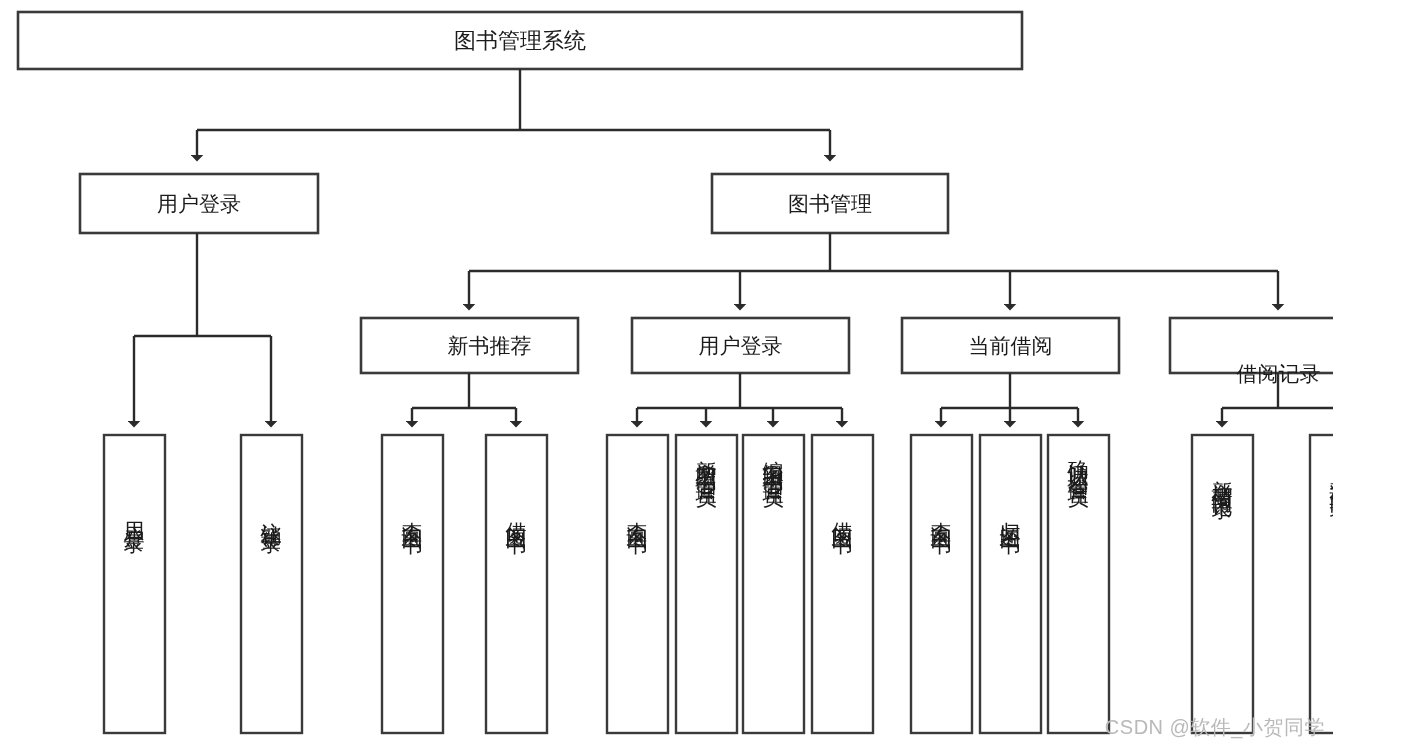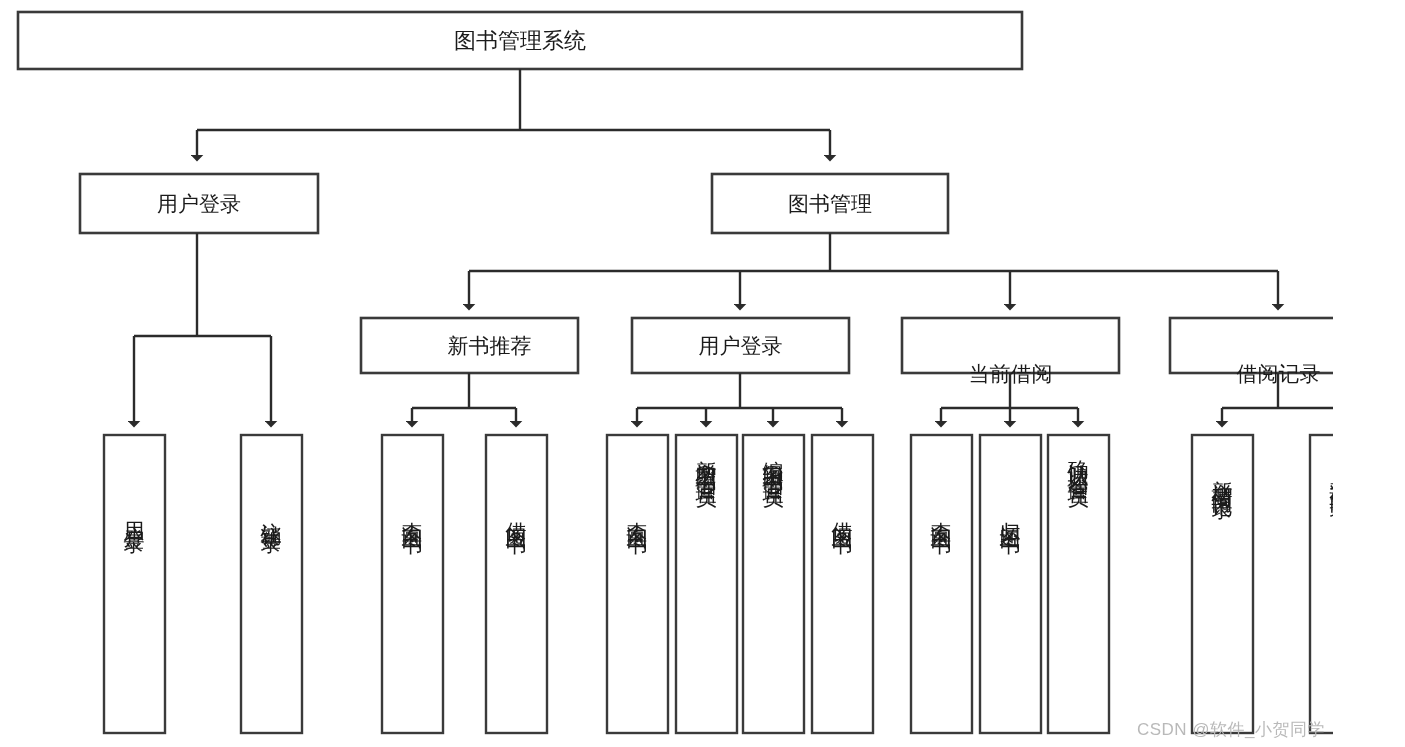--- a/index.html
+++ b/index.html
@@ -72,21 +72,21 @@
     white-space: nowrap;
   }
   .root-label-text {
     font-size: 22px;
   }
   #watermark {
     position: absolute;
     right: 8px;
     bottom: 6px;
     font-family: "Liberation Sans", "DejaVu Sans", sans-serif;
-    font-size: 17px;
+    font-size: 20px;
     color: #b9b9b9;
     letter-spacing: 0.5px;
     white-space: nowrap;
     pointer-events: none;
   }
 </style>
 </head>
 <body>
 
 <div id="diagram-root">
@@ -177,21 +177,21 @@
   <div class="hlabel-wrap" style="left:712px; top:174px; width:236px; height:59px;">
     <span class="hlabel-text">图书管理</span>
   </div>
 
   <div class="hlabel-wrap" style="left:381px; top:318px; width:217px; height:55px;">
     <span class="hlabel-text">新书推荐</span>
   </div>
   <div class="hlabel-wrap" style="left:632px; top:318px; width:217px; height:55px;">
     <span class="hlabel-text">用户登录</span>
   </div>
-  <div class="hlabel-wrap" style="left:902px; top:318px; width:217px; height:55px;margin-top:28px;">
+  <div class="hlabel-wrap" style="left:902px; top:318px; width:217px; height:55px;">
     <span class="hlabel-text">当前借阅</span>
   </div>
   <div class="hlabel-wrap" style="left:1170px; top:318px; width:217px; height:55px;margin-top:28px;">
     <span class="hlabel-text">借阅记录</span>
   </div>
 
   <div class="vlabel-wrap" style="left:104px; top:435px; width:61px; height:298px; padding-top:70px;">
     <span class="vlabel-text">用户登录</span>
   </div>
   <div class="vlabel-wrap" style="left:241px; top:435px; width:61px; height:298px; padding-top:70px;">

